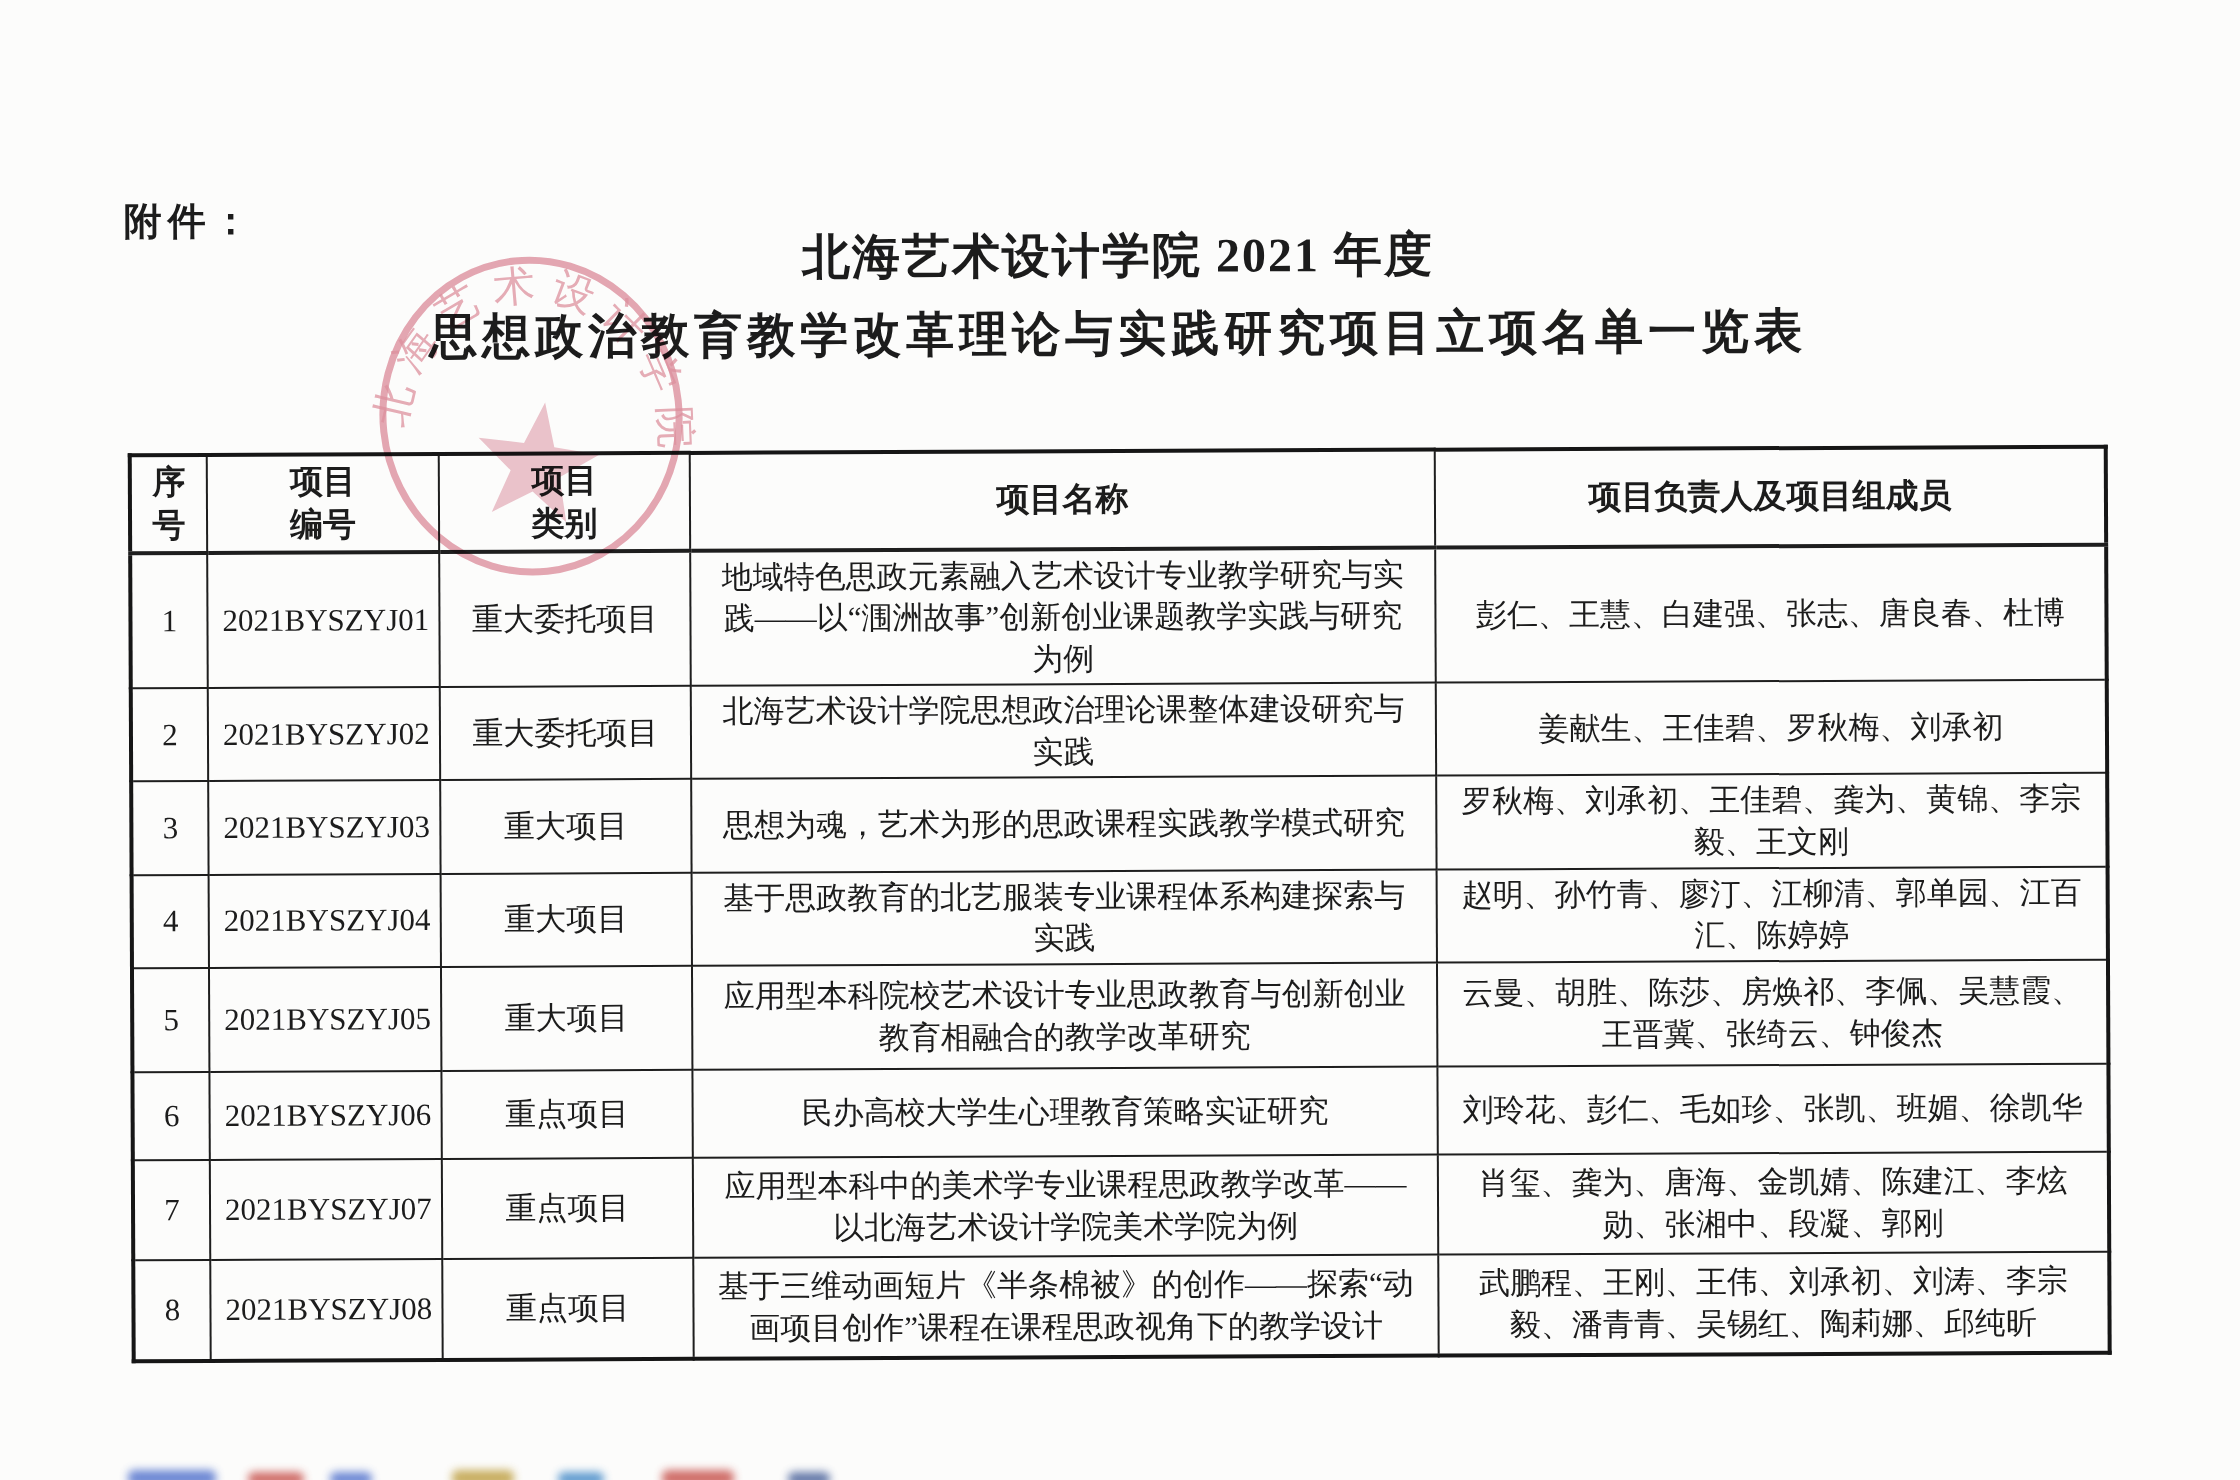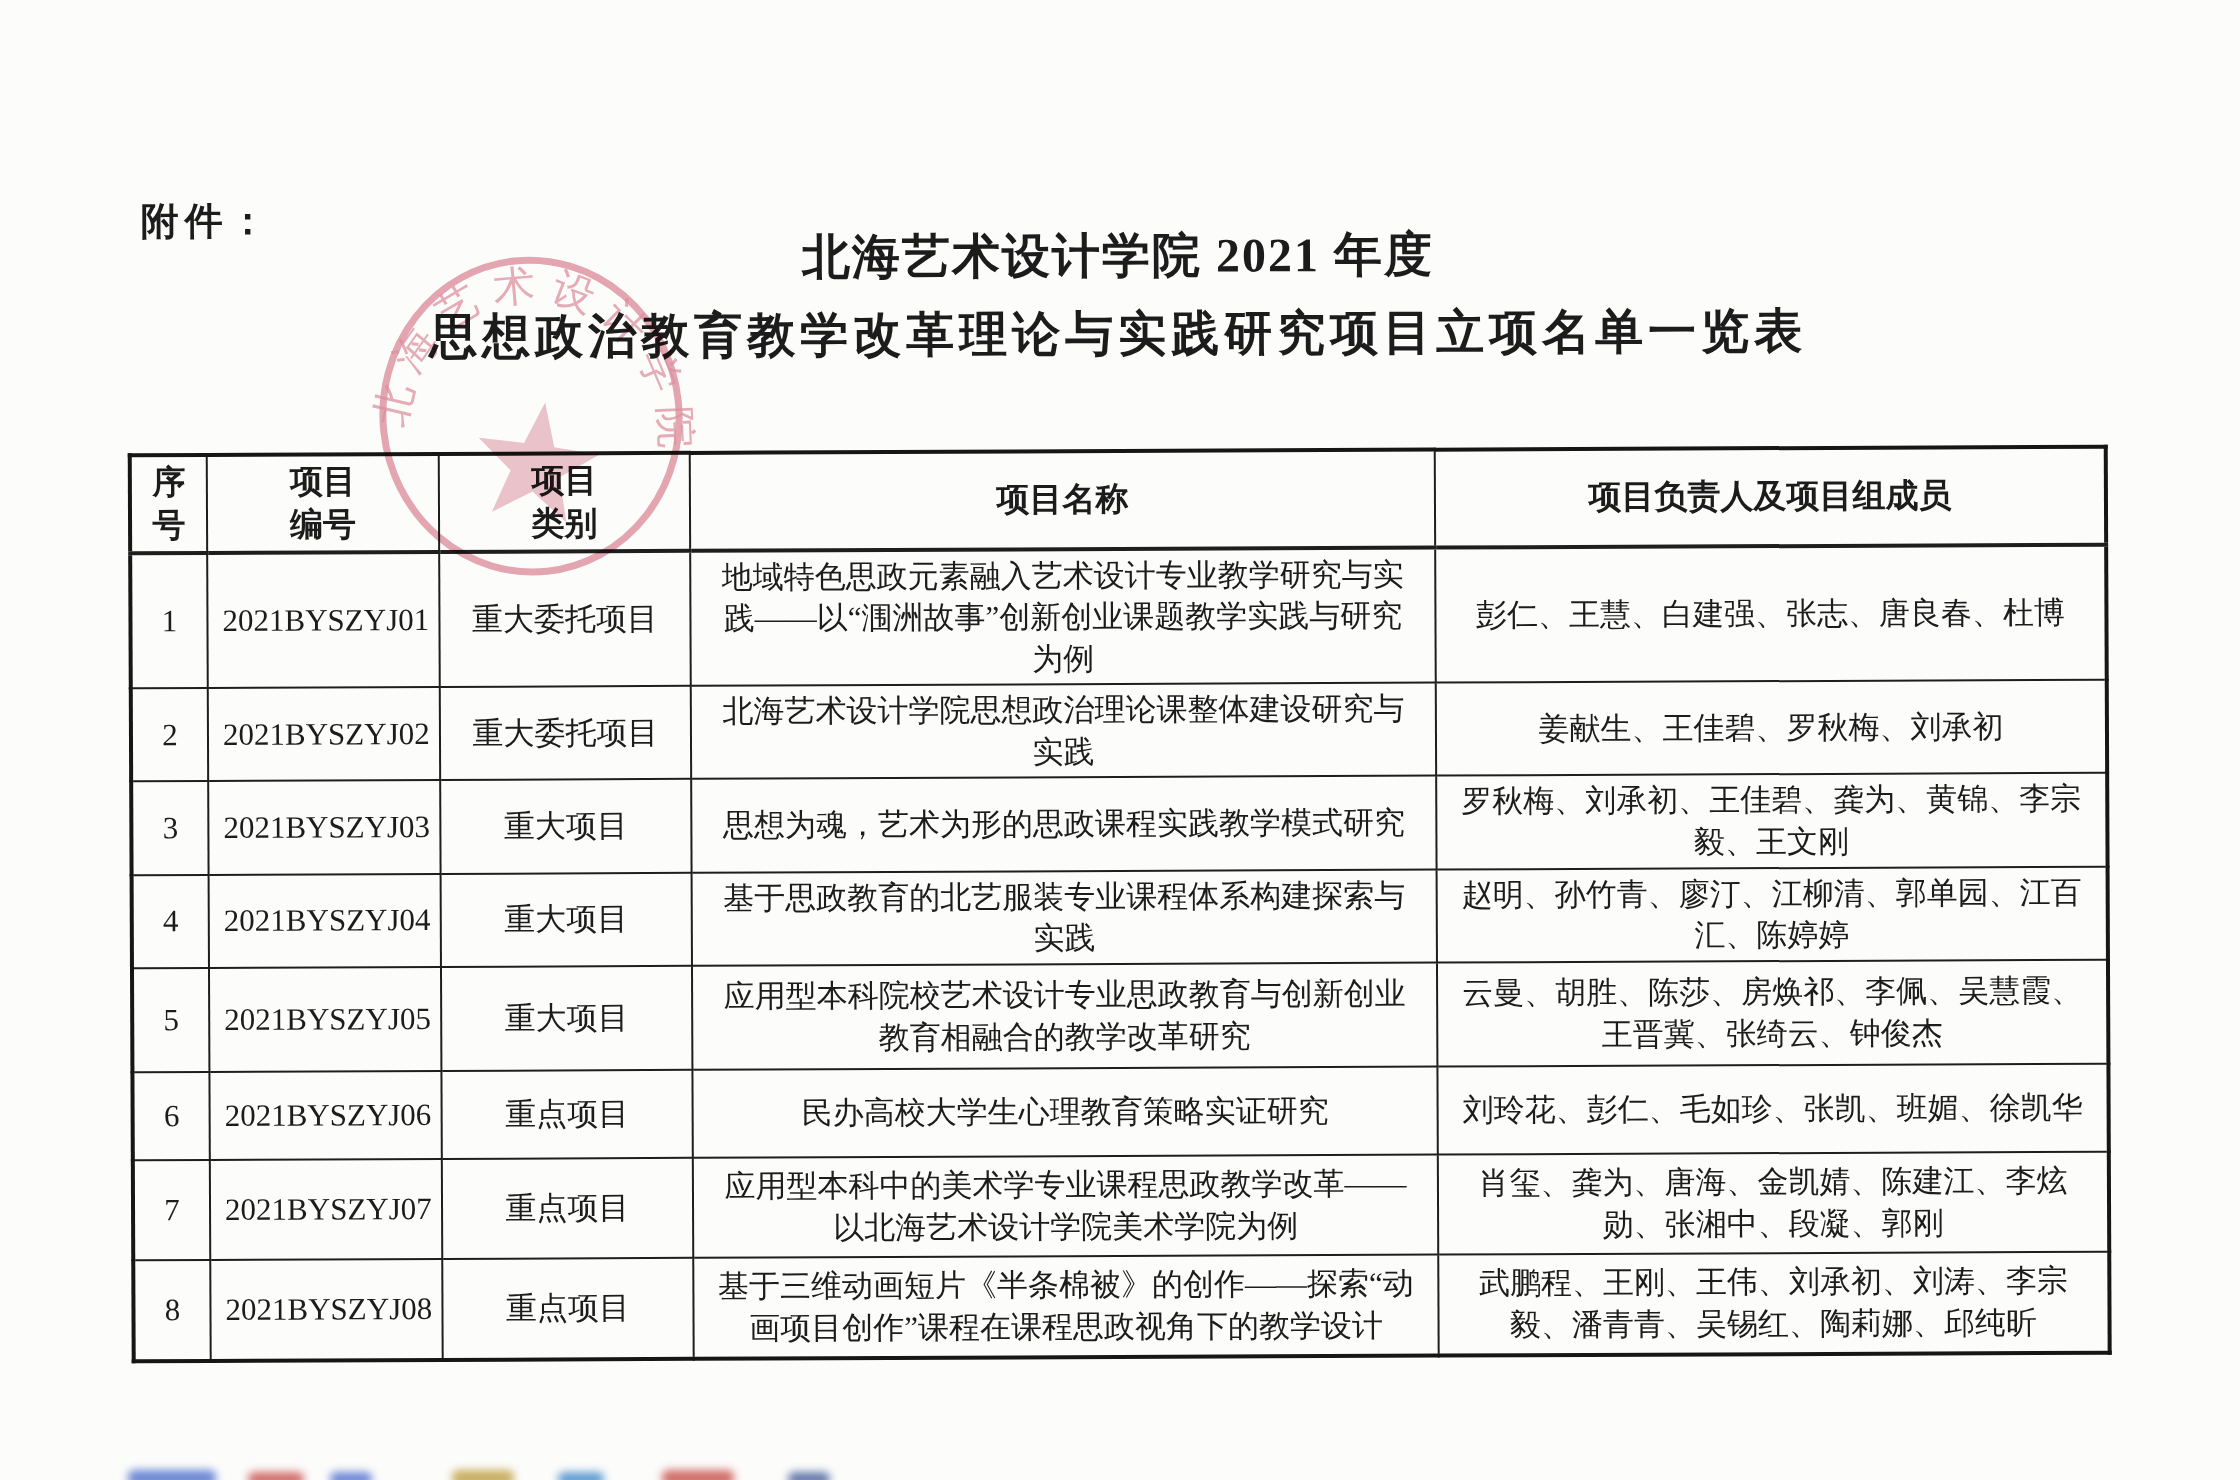--- a/index.html
+++ b/index.html
@@ -1,19 +1,19 @@
 <!DOCTYPE html>
 <html><head>
 <meta charset="utf-8">
 <style>
   html,body{margin:0;padding:0;background:#e9e8e6;}
   .page{position:relative;width:2240px;height:1480px;background:#fcfcfb;overflow:hidden;
         font-family:"Liberation Serif","DejaVu Serif",serif;color:#1c1c1c;}
   .tilt{position:absolute;inset:0;transform:rotate(-0.25deg);}
-  .attachment{position:absolute;left:126px;top:192px;font-size:38px;font-weight:600;letter-spacing:6px;margin-left:17px;}
+  .attachment{position:absolute;left:126px;top:192px;font-size:38px;font-weight:600;letter-spacing:6px;}
   .titleblock{position:absolute;left:0;top:224px;width:100%;text-align:center;font-weight:700;}
   .t1{font-size:48px;letter-spacing:2px;}
   .t2{font-size:48px;margin-top:14px;letter-spacing:5px;}
   table.grid{position:absolute;left:129px;top:449px;width:1976px;border-collapse:collapse;
              table-layout:fixed;border:4px solid #161616;}
   .grid th,.grid td{border:2px solid #1e1e1e;text-align:center;vertical-align:middle;padding:4px 14px;}
   .grid thead th{font-size:33px;font-weight:700;white-space:pre-line;line-height:1.3;border-bottom-width:4px;}
   .grid td{font-size:31px;line-height:1.34;}
   .grid td.name{padding:4px 20px;}
   tr.hdr{height:64px} tr.r1{height:122px} tr.r2{height:72px} tr.r3{height:76px} tr.r4{height:78px}

